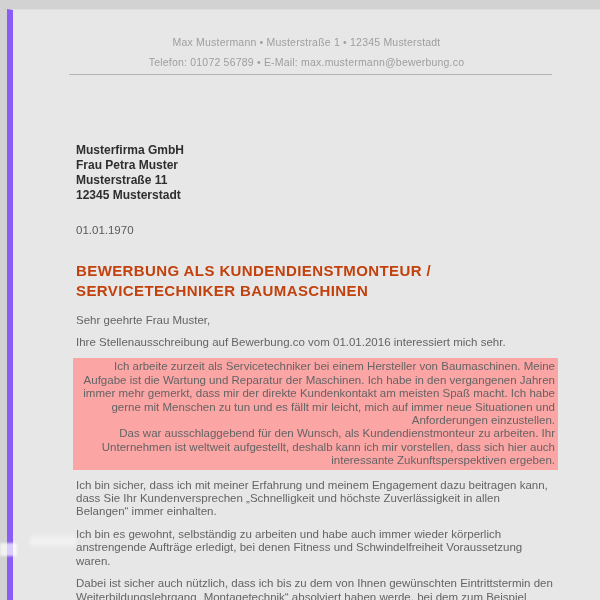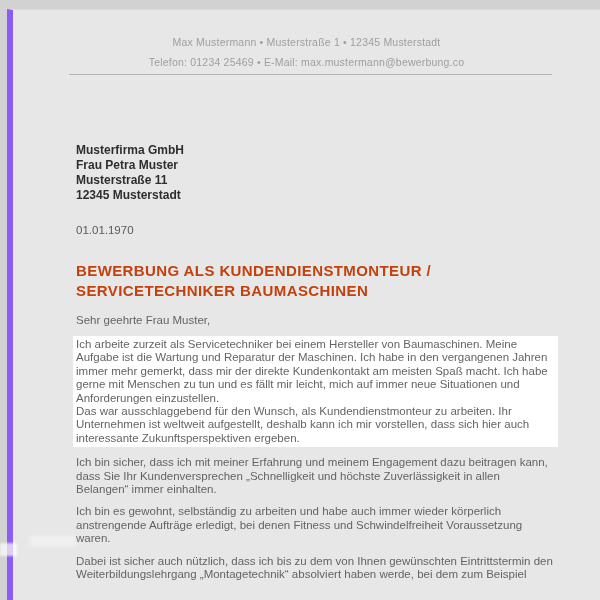--- a/index.html
+++ b/index.html
@@ -73,25 +73,26 @@
     font-size: 11.5px;
     line-height: 13px;
   }
   .content p {
     margin: 9px 0 0 0;
     color: #646464;
     font-size: 11.5px;
     line-height: 13.4px;
   }
   .content p.highlight {
-    background: #ffffff;
+    background: #fca5a5;
     white-space: pre-line;
     padding: 2px 3px 2px 3px;
     margin-left: -3px;
     margin-right: -3px;
+    text-align: right;
   }
   
   .smudge-a {
     position: absolute;
     left: 30px;
     top: 536px;
     width: 46px;
     height: 10px;
     background: rgba(255, 255, 255, 0.45);
     filter: blur(2px);
@@ -108,40 +109,41 @@
     pointer-events: none;
   }
 </style>
 </head>
 <body>
 
 <div class="page">
 
   <div class="sender-header">
     <div>Max Mustermann • Musterstraße 1 • 12345 Musterstadt</div>
-    <div>Telefon: 01234 25469 • E-Mail: max.mustermann@bewerbung.co</div>
+    <div>Telefon: 01072 56789 • E-Mail: max.mustermann@bewerbung.co</div>
   </div>
 
   <hr class="rule">
 
   <div class="content">
 
     <div class="recipient">
       <div>Musterfirma GmbH</div>
       <div>Frau Petra Muster</div>
       <div>Musterstraße 11</div>
       <div>12345 Musterstadt</div>
     </div>
 
     <div class="date">01.01.1970</div>
 
     <div class="subject">BEWERBUNG ALS KUNDENDIENSTMONTEUR / SERVICETECHNIKER BAUMASCHINEN</div>
 
     <div class="salutation">Sehr geehrte Frau Muster,</div>
 
+    <p>Ihre Stellenausschreibung auf Bewerbung.co vom 01.01.2016 interessiert mich sehr.</p>
 
     <p class="highlight">Ich arbeite zurzeit als Servicetechniker bei einem Hersteller von Baumaschinen. Meine Aufgabe ist die Wartung und Reparatur der Maschinen. Ich habe in den vergangenen Jahren immer mehr gemerkt, dass mir der direkte Kundenkontakt am meisten Spaß macht. Ich habe gerne mit Menschen zu tun und es fällt mir leicht, mich auf immer neue Situationen und Anforderungen einzustellen.
 Das war ausschlaggebend für den Wunsch, als Kundendienstmonteur zu arbeiten. Ihr Unternehmen ist weltweit aufgestellt, deshalb kann ich mir vorstellen, dass sich hier auch interessante Zukunftsperspektiven ergeben.</p>
 
     <p>Ich bin sicher, dass ich mit meiner Erfahrung und meinem Engagement dazu beitragen kann, dass Sie Ihr Kundenversprechen „Schnelligkeit und höchste Zuverlässigkeit in allen Belangen“ immer einhalten.</p>
 
     <p>Ich bin es gewohnt, selbständig zu arbeiten und habe auch immer wieder körperlich anstrengende Aufträge erledigt, bei denen Fitness und Schwindelfreiheit Voraussetzung waren.</p>
 
     <p>Dabei ist sicher auch nützlich, dass ich bis zu dem von Ihnen gewünschten Eintrittstermin den Weiterbildungslehrgang „Montagetechnik“ absolviert haben werde, bei dem zum Beispiel</p>
 

